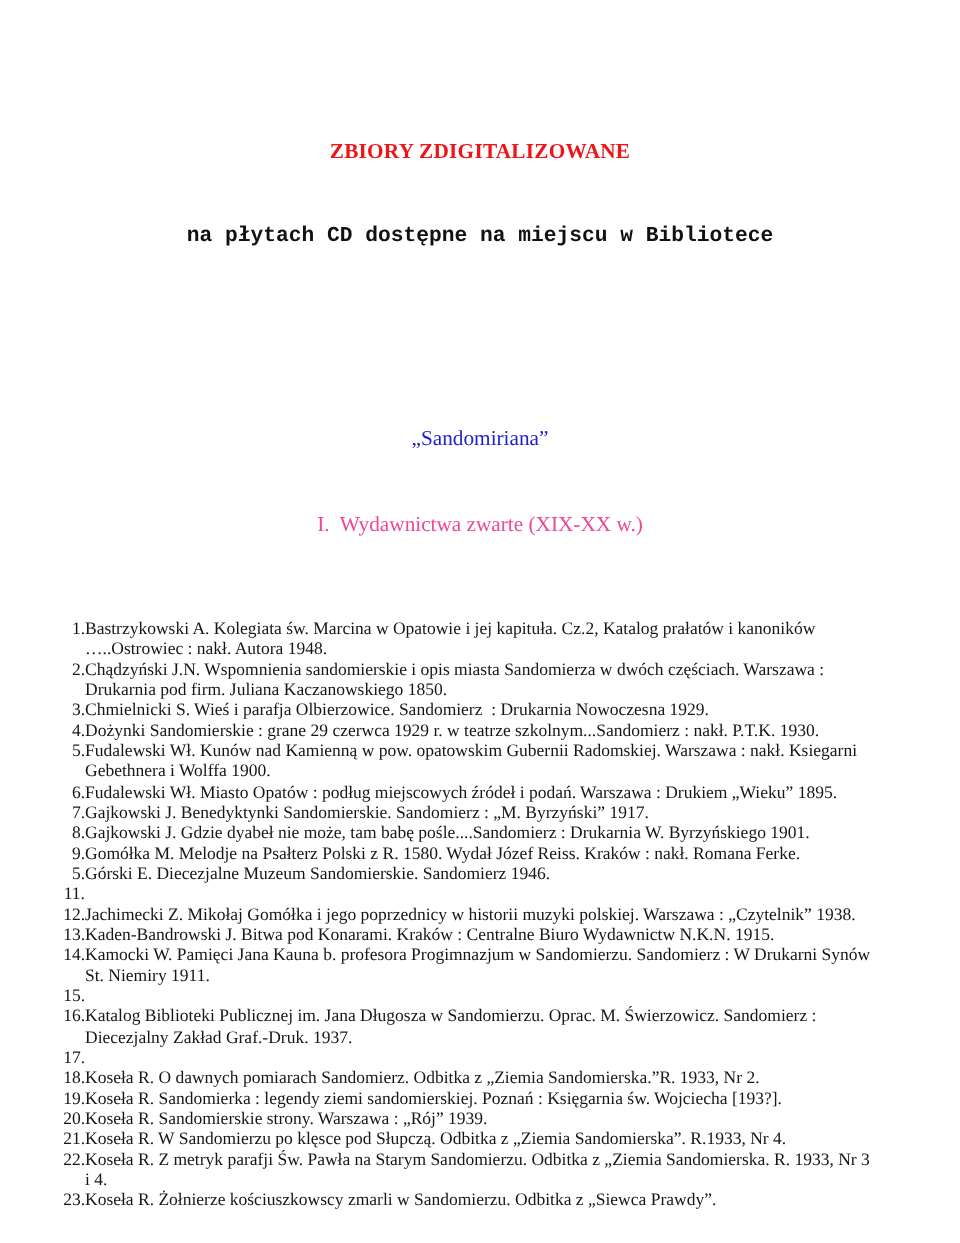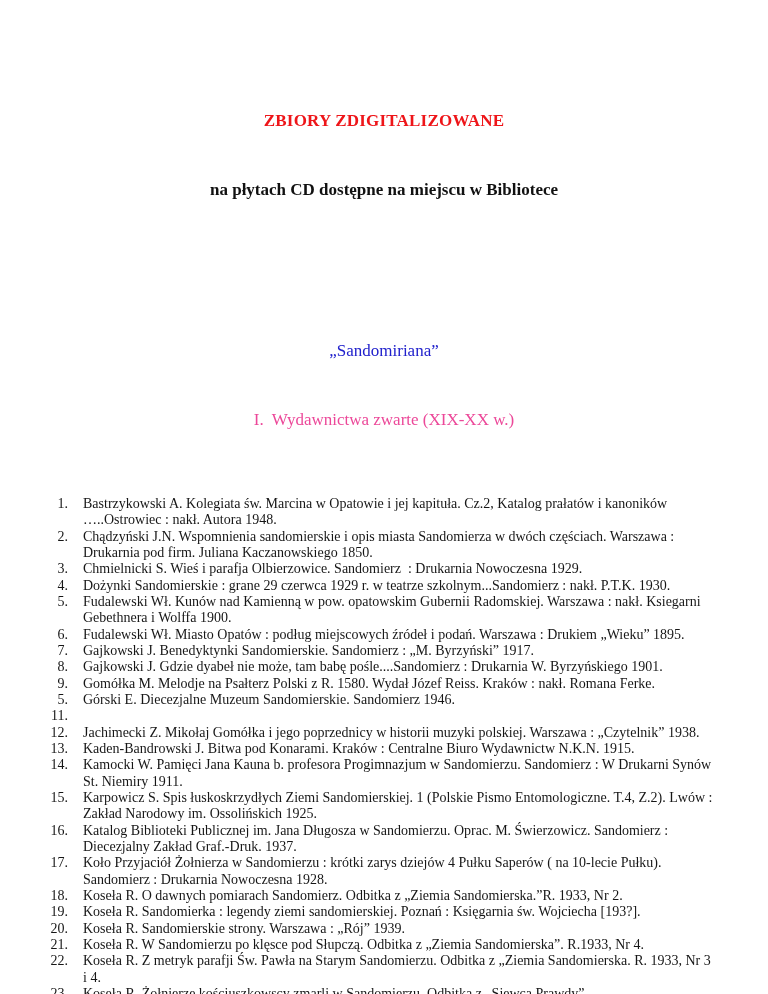--- a/index.html
+++ b/index.html
@@ -14,21 +14,21 @@
   }
   .doc-header {
     padding-top: 63px;
     text-align: center;
     font-weight: bold;
     font-size: 17px;
     line-height: 23px;
     white-space: pre-wrap;
   }
   .title-red { color: #ee1519; letter-spacing: 0.2px; }
-  .title-black { color: #111111; }
+  .title-black { color: #111111; font-family: Liberation Mono, monospace; }
   .section-head {
     margin-top: 46px;
     text-align: center;
     font-weight: normal;
     font-size: 17px;
     line-height: 23px;
     white-space: pre-wrap;
   }
   .blue { color: #2121cc; }
   .bib-list {
@@ -37,21 +37,21 @@
     list-style: none;
     font-size: 14px;
     line-height: 16.33px;
   }
   .bib-item { display: flex; align-items: flex-start; }
   .bib-item .num {
     flex: 0 0 24px;
     text-align: right;
   }
   .bib-item .txt {
-    margin-left: 15px;
+    margin-left: 0;
     width: 634px;
     white-space: pre-wrap;
   }
 </style>
 </head>
 <body>
 
 <div class="page" style="color: rgb(22, 22, 22);">
 
   <header class="doc-header">
@@ -129,31 +129,29 @@
       <span class="txt">Kaden-Bandrowski J. Bitwa pod Konarami. Kraków : Centralne Biuro Wydawnictw N.K.N. 1915.</span>
     </li>
 
     <li class="bib-item">
       <span class="num">14.</span>
       <span class="txt">Kamocki W. Pamięci Jana Kauna b. profesora Progimnazjum w Sandomierzu. Sandomierz : W Drukarni Synów St. Niemiry 1911.</span>
     </li>
 
     <li class="bib-item">
       <span class="num">15.</span>
-      <span class="txt">Karpowicz S. Spis łuskoskrzydłych Ziemi Sandomierskiej. 1 (Polskie Pismo Entomologiczne. T.4, Z.2). Lwów : Zakład Narodowy im. Ossolińskich 1925.</span>
     </li>
 
     <li class="bib-item">
       <span class="num">16.</span>
       <span class="txt">Katalog Biblioteki Publicznej im. Jana Długosza w Sandomierzu. Oprac. M. Świerzowicz. Sandomierz : Diecezjalny Zakład Graf.-Druk. 1937.</span>
     </li>
 
     <li class="bib-item">
       <span class="num">17.</span>
-      <span class="txt">Koło Przyjaciół Żołnierza w Sandomierzu : krótki zarys dziejów 4 Pułku Saperów ( na 10-lecie Pułku). Sandomierz : Drukarnia Nowoczesna 1928.</span>
     </li>
 
     <li class="bib-item">
       <span class="num">18.</span>
       <span class="txt">Koseła R. O dawnych pomiarach Sandomierz. Odbitka z „Ziemia Sandomierska.”R. 1933, Nr 2.</span>
     </li>
 
     <li class="bib-item">
       <span class="num">19.</span>
       <span class="txt">Koseła R. Sandomierka : legendy ziemi sandomierskiej. Poznań : Księgarnia św. Wojciecha [193?].</span>

